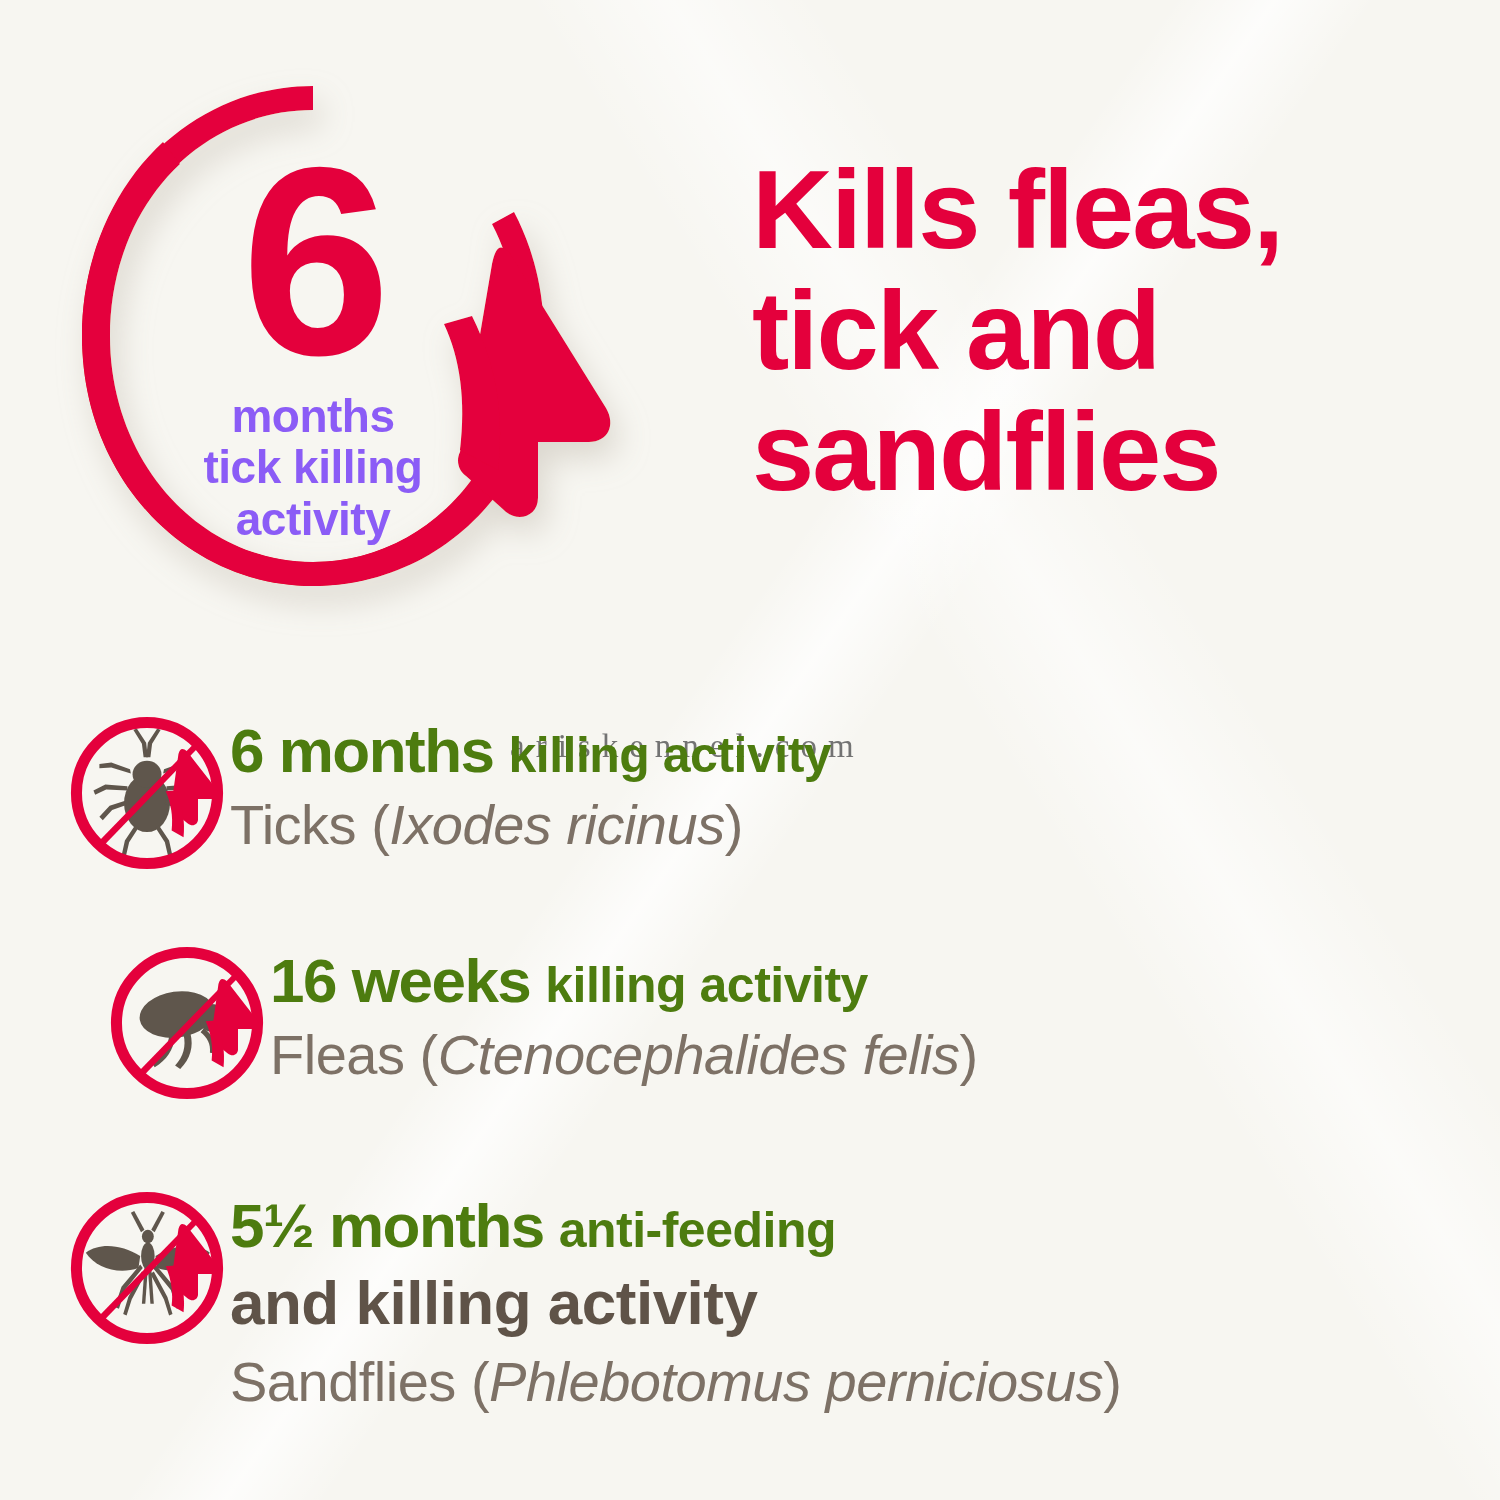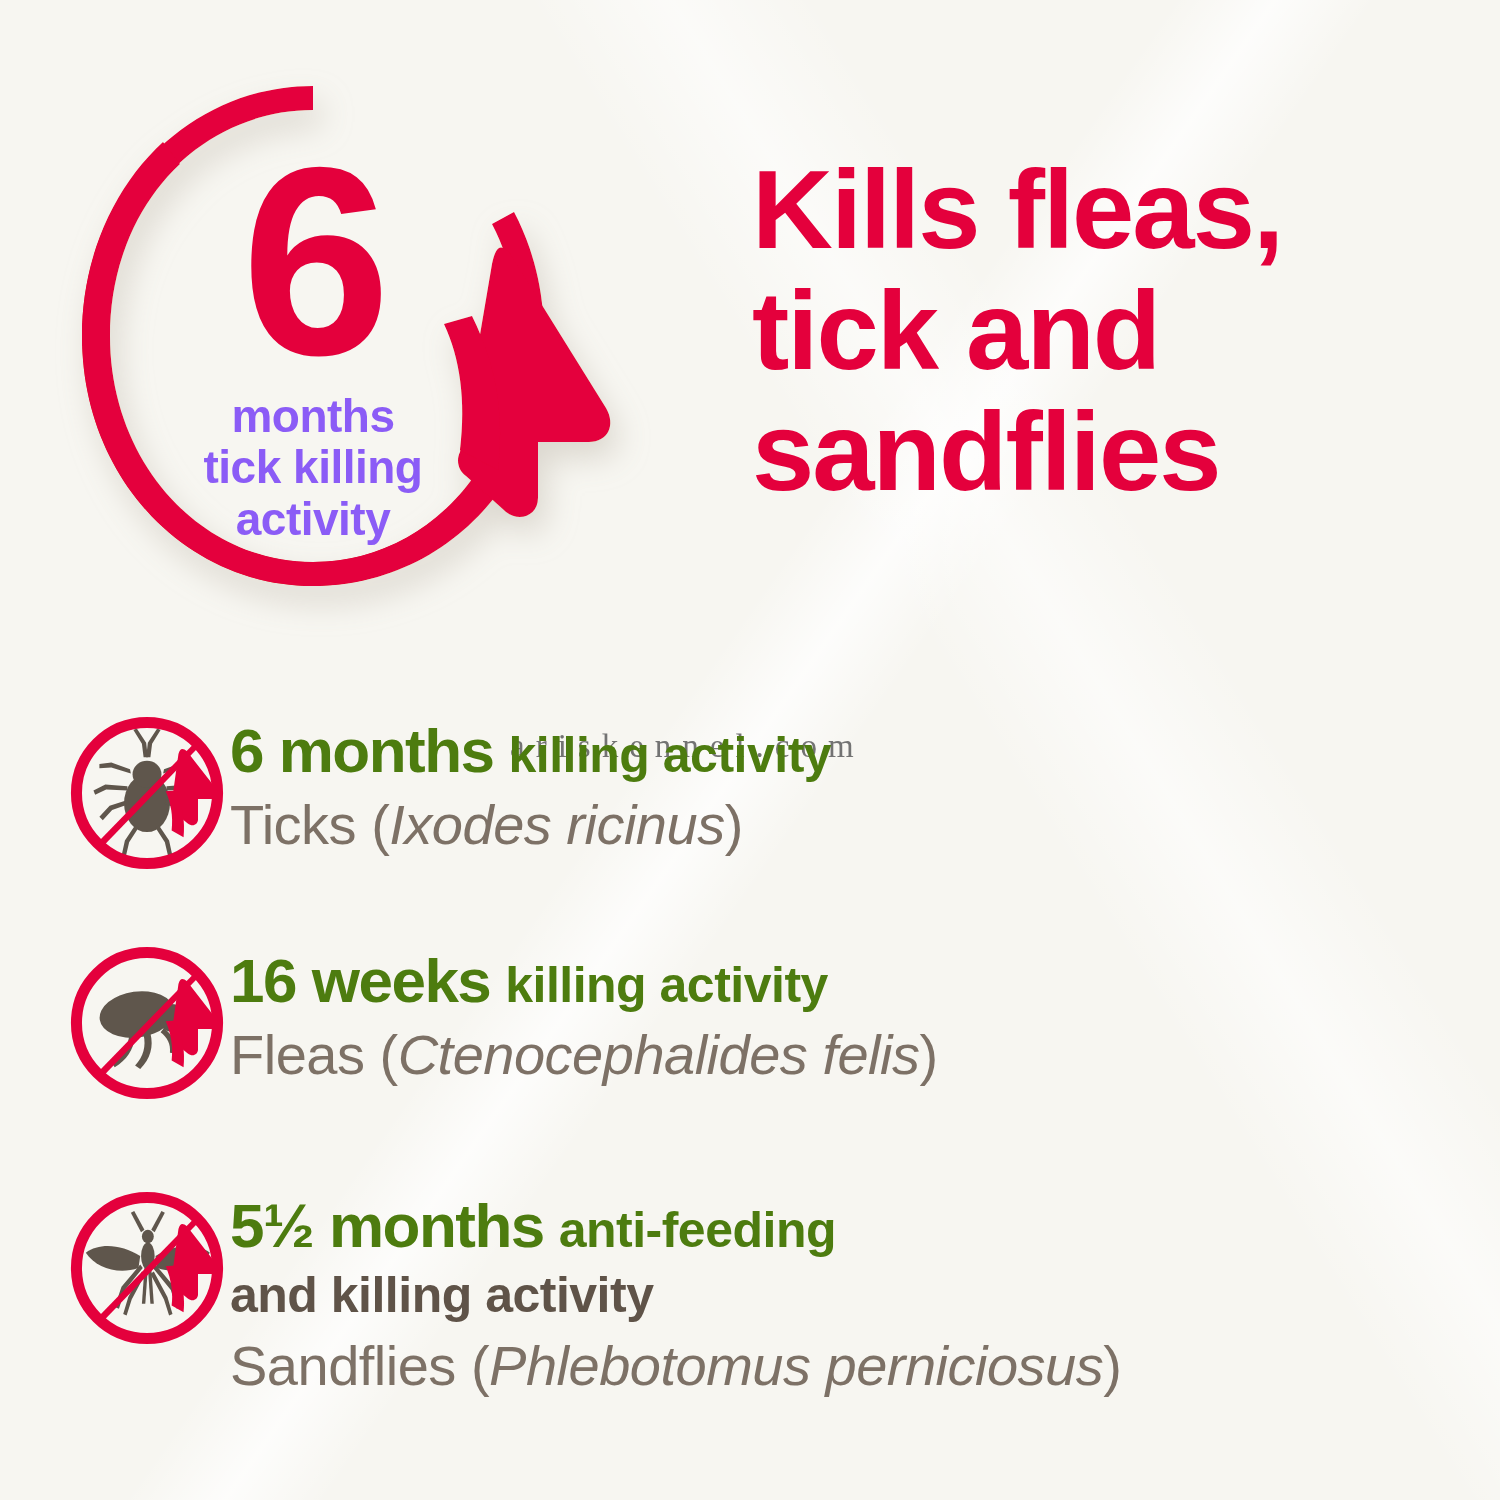--- a/index.html
+++ b/index.html
@@ -83,21 +83,21 @@
     font-family:"Liberation Serif", serif;
     font-size:33px;
     letter-spacing:11px;
     color:#737373;
   }
 
   
   .list { position:absolute; left:0; top:690px; width:1500px; }
   .row { position:relative; display:flex; align-items:flex-start; }
   .row-1 { height:230px; }
-  .row-2 { height:245px; }
+  .row-2 { height:245px;padding-left:40px; }
   .row-3 { height:250px; }
 
   .icon-wrap {
     width:230px; min-width:230px;
     padding-left:62px; padding-top:18px;
   }
   .icon-wrap svg { width:170px; height:170px; display:block; overflow:visible; }
 
   .row-text { padding-top:26px; }
 
@@ -107,21 +107,21 @@
     line-height:1.14;
     letter-spacing:-1px;
     white-space:nowrap;
   }
   .line-main .strong { font-weight:bold; font-size:62px; letter-spacing:-1.5px; }
   .line-main .reg { font-weight:bold; font-size:50px; letter-spacing:-.5px; }
 
   .line-cont {
     color:#5f5348;
     font-weight:bold;
-    font-size:50px;
+    font-size:62px;
     letter-spacing:-.5px;
     line-height:1.32;
     white-space:nowrap;
   }
   .line-species {
     color:#7d7166;
     font-size:56px;
     font-weight:300;
     letter-spacing:-.5px;
     line-height:1.34;

